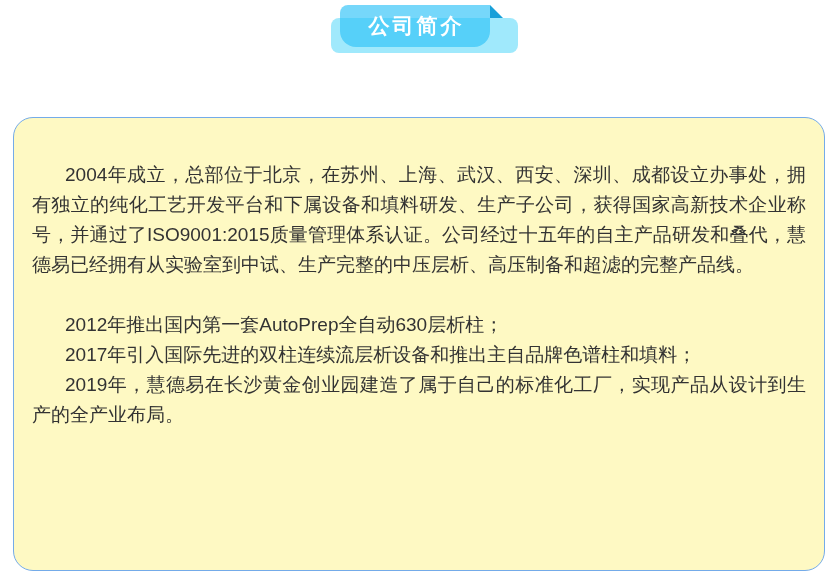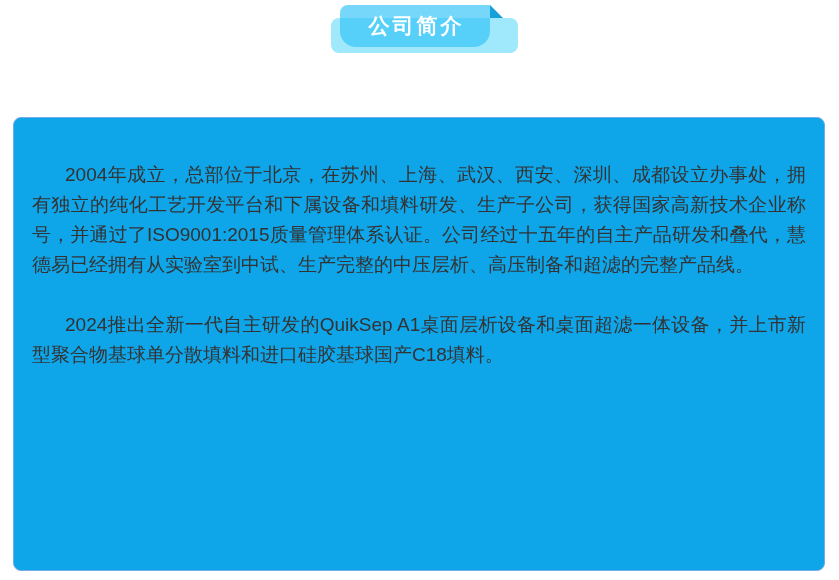--- a/index.html
+++ b/index.html
@@ -58,23 +58,23 @@
 
   
   .content-box {
     position: absolute;
     left: 13px;
     top: 117px;
     width: 812px;
     height: 454px;
     box-sizing: border-box;
     border: 1px solid #74abe9;
-    border-radius: 8px;
+    border-radius: 20px;
     padding: 42px 18px 0 18px;
-    background: #0ea5e9;
+    background: #fef9c3;
   }
   .content-box p {
     margin: 0;
     font-size: 19px;
     line-height: 30px;
     color: #333333;
     text-indent: 33px;
     text-align: justify;
   }
   .content-box p.intro {
@@ -89,16 +89,18 @@
   <div>
     <div class="banner-back"></div>
     <div class="banner-tab">
       <span class="banner-title">公司简介</span>
     </div>
     <div class="banner-fold"></div>
   </div>
 
   <div class="content-box">
     <p class="intro">2004年成立，总部位于北京，在苏州、上海、武汉、西安、深圳、成都设立办事处，拥有独立的纯化工艺开发平台和下属设备和填料研发、生产子公司，获得国家高新技术企业称号，并通过了ISO9001:2015质量管理体系认证。公司经过十五年的自主产品研发和叠代，慧德易已经拥有从实验室到中试、生产完整的中压层析、高压制备和超滤的完整产品线。</p>
-    <p>2024推出全新一代自主研发的QuikSep A1桌面层析设备和桌面超滤一体设备，并上市新型聚合物基球单分散填料和进口硅胶基球国产C18填料。</p>
+    <p>2012年推出国内第一套AutoPrep全自动630层析柱；</p>
+    <p>2017年引入国际先进的双柱连续流层析设备和推出主自品牌色谱柱和填料；</p>
+    <p>2019年，慧德易在长沙黄金创业园建造了属于自己的标准化工厂，实现产品从设计到生产的全产业布局。</p>
   </div>
 
 </div>
 
 </body></html>

